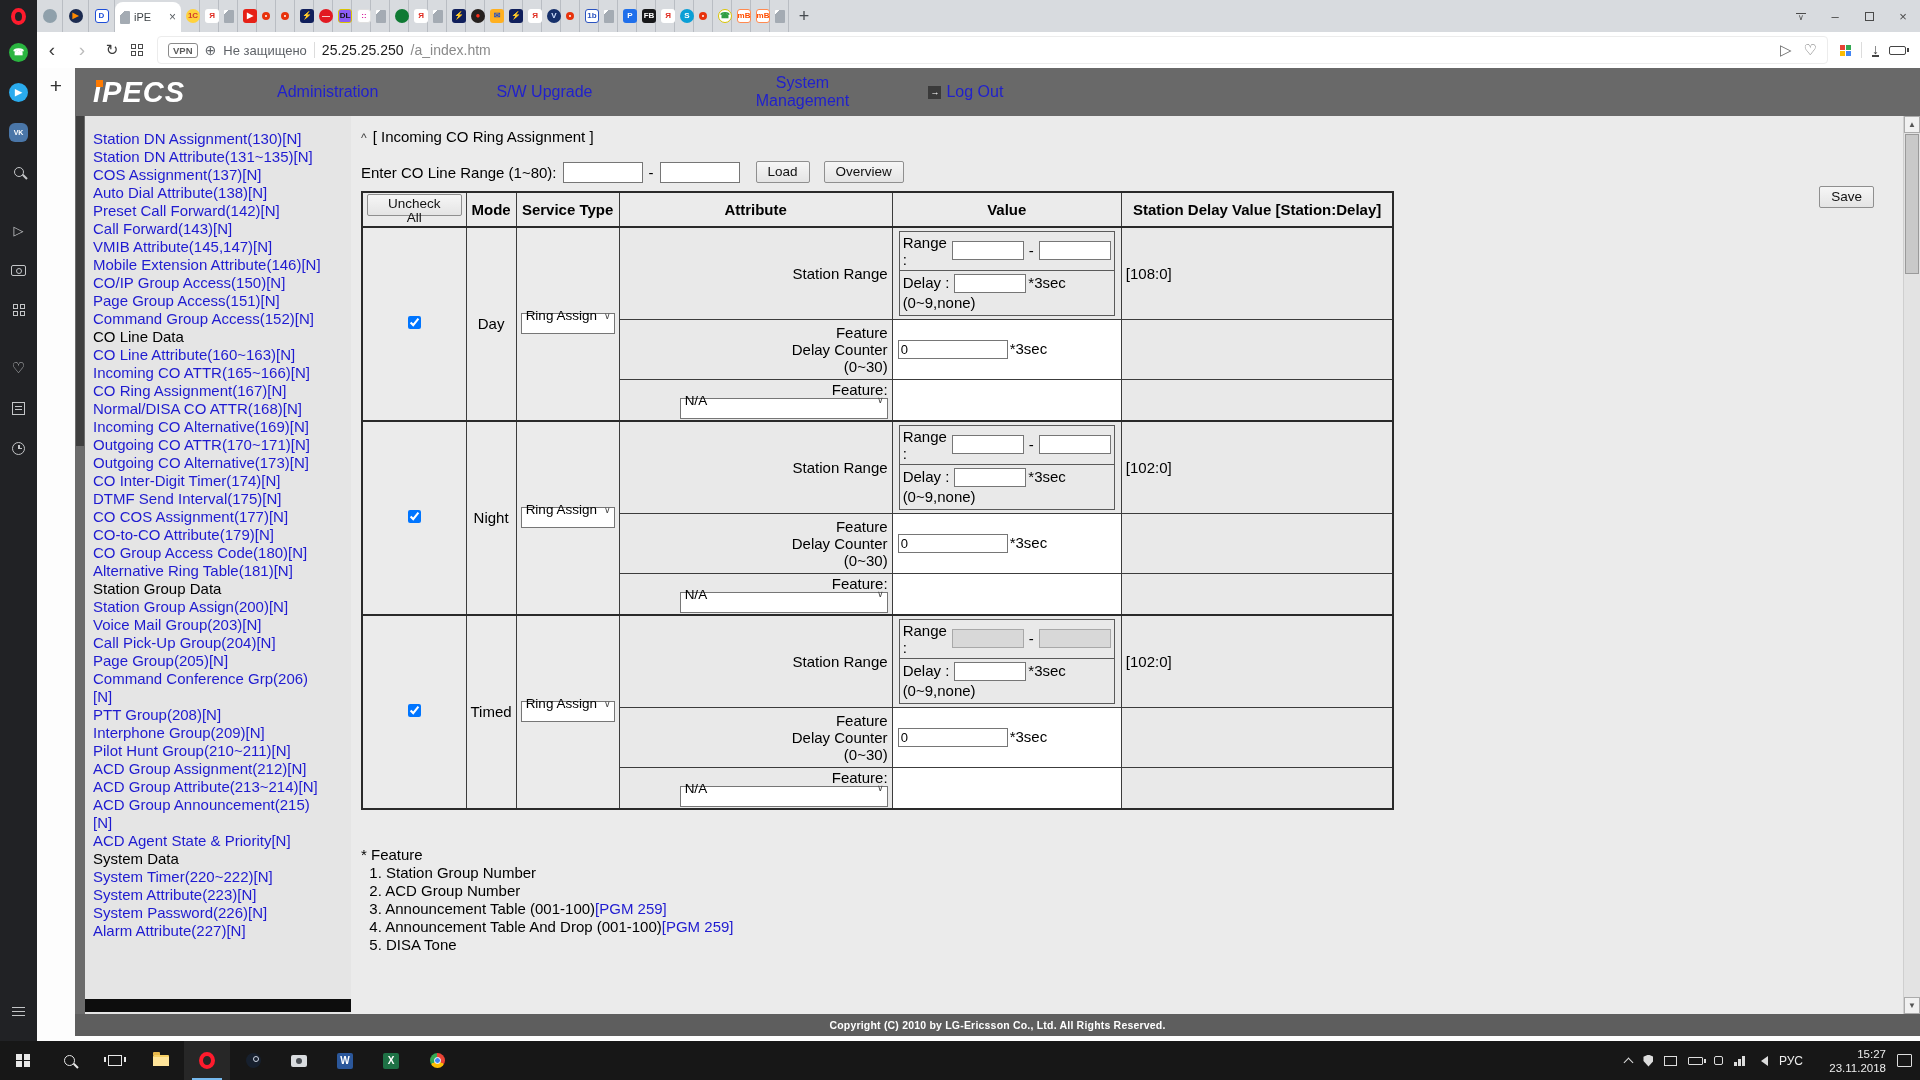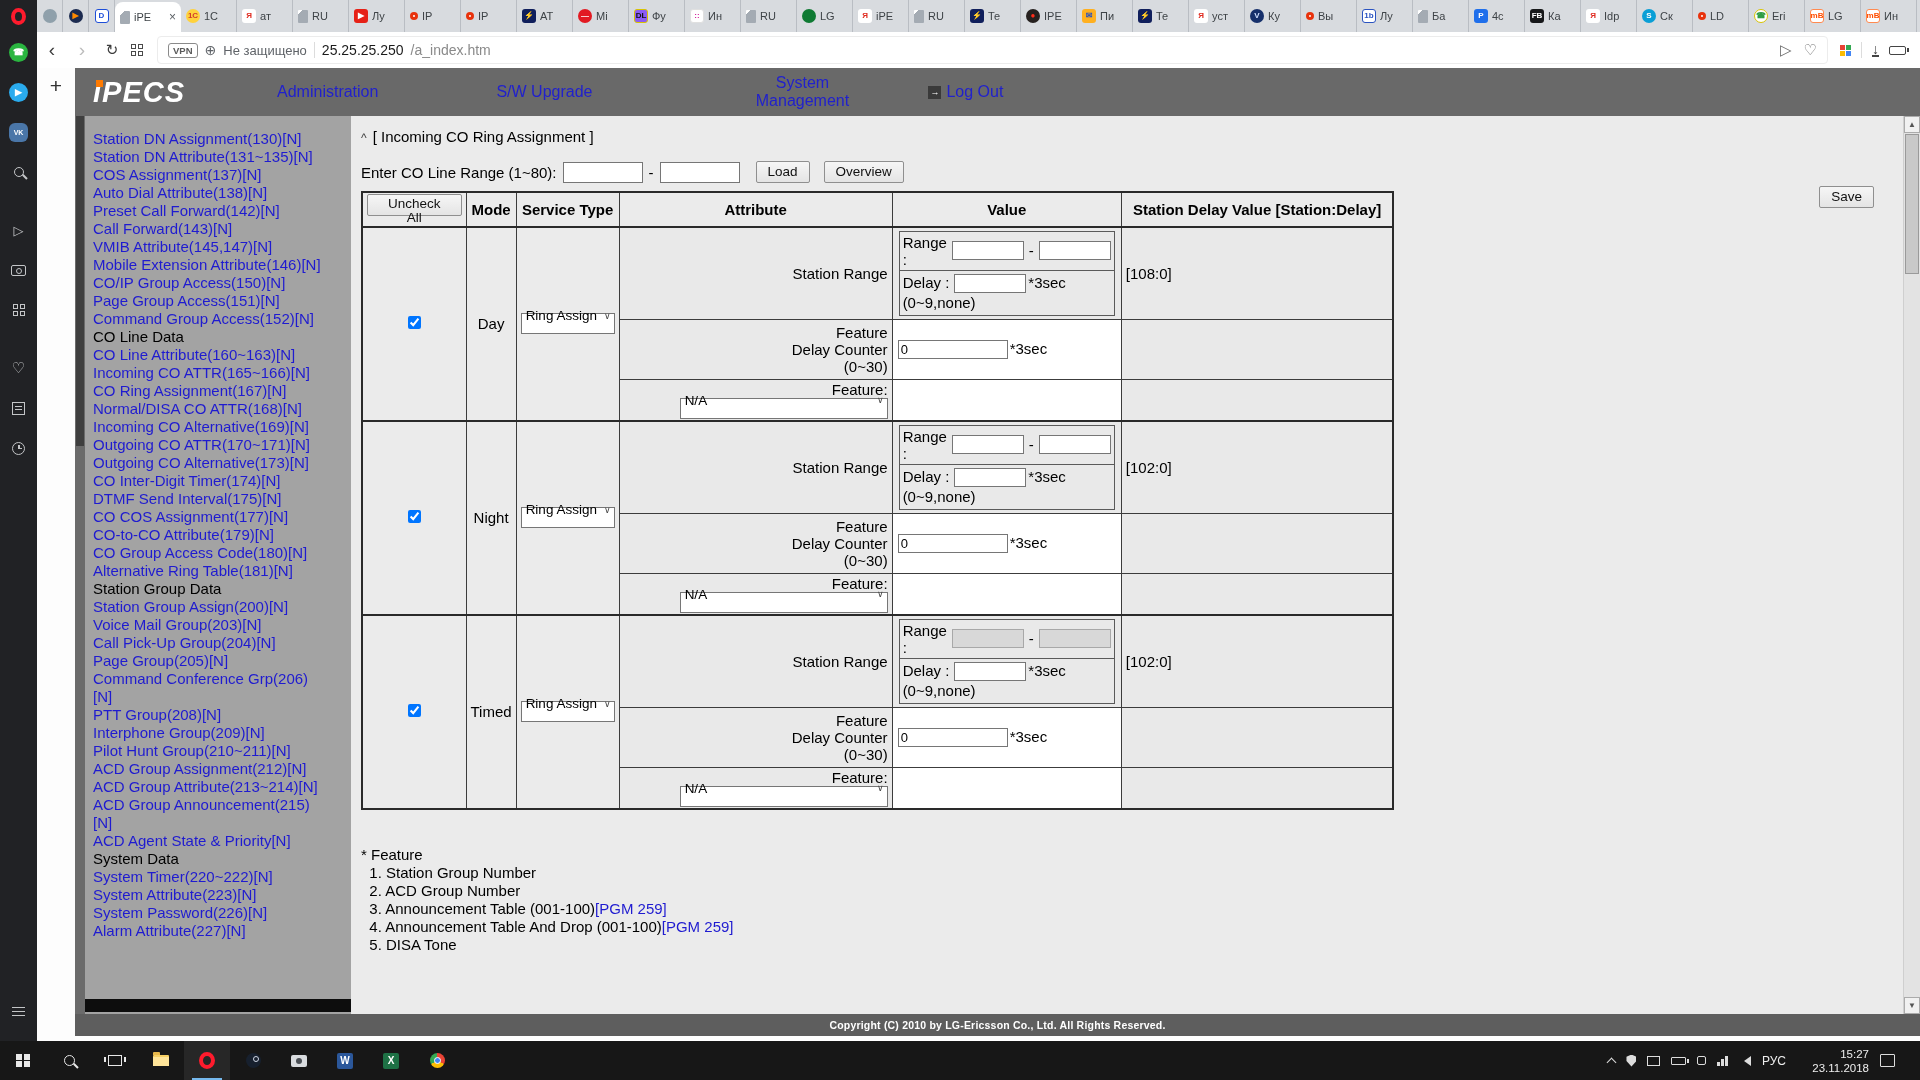--- a/index.html
+++ b/index.html
@@ -28,21 +28,21 @@
   .newsi::after{content:"";position:absolute;left:2px;right:2px;top:3px;height:1.5px;background:#c3c5c7;box-shadow:0 3px 0 #c3c5c7}
   .clocki{width:13px;height:13px;border:1.5px solid #c3c5c7;border-radius:50%;position:relative;display:inline-block}
   .clocki::before{content:"";position:absolute;left:5px;top:2px;width:1.5px;height:4px;background:#c3c5c7}
   .clocki::after{content:"";position:absolute;left:5px;top:5px;width:4px;height:1.5px;background:#c3c5c7}
   .slidersi{width:13px;height:13px;position:relative;display:inline-block}
   .slidersi::before{content:"";position:absolute;left:0;right:0;top:2px;height:1.5px;background:#c3c5c7;box-shadow:0 4px 0 #c3c5c7,0 8px 0 #c3c5c7}
 
   
   .tab-strip{position:absolute;left:37px;top:0;right:0;height:32px;background:#d8dbdf;display:flex;align-items:flex-end}
   .tabs{display:flex;align-items:flex-end;height:32px}
-  .tab{height:32px;display:flex;align-items:center;gap:4px;padding:0 5px;border-right:1px solid #b9bdc3;width:56px;min-width:0}
+  .tab{height:32px;display:flex;align-items:center;gap:4px;padding:0 5px;border-right:1px solid #b9bdc3;width:19px;min-width:0}
   .tab.pinned{width:26px;justify-content:center}
   .tab.active{width:66px;background:#fff;border-radius:8px 8px 0 0;border-right:none;height:30px}
   .ticon{width:14px;height:14px;border-radius:50%;display:inline-flex;align-items:center;justify-content:center;font-size:8px;font-weight:bold;flex:none;line-height:1}
   .t-square{border-radius:3px}
   .t-page{width:10px;height:13px;border-radius:1px;background:linear-gradient(135deg,#fff 3px,#a4abb3 3px)}
   .t-donut{width:8px;height:8px;background:#fff;border:3.5px solid #e8320c;border-radius:50%}
   .tlabel{font-size:11px;color:#3e4347;overflow:hidden;white-space:nowrap;flex:1}
   .tclose{font-size:12px;color:#5a5f64;margin-left:auto}
   .newtab{width:30px;text-align:center;font-size:18px;color:#454a4f;align-self:center}
   .winctl{margin-left:auto;display:flex;align-items:center;height:32px}
@@ -86,21 +86,21 @@
   .hlink{color:#2121cc;font-size:16px;text-decoration:none}
   .hl-admin{margin-left:92px}
   .hl-sw{margin-left:118px}
   .hl-sys{margin-left:150px;width:120px;text-align:center;line-height:18px}
   .logout{margin-left:66px;display:flex;align-items:center;gap:5px}
   .exit-ic{width:13px;height:13px;background:#3a3a3a;color:#fff;font-size:9px;display:flex;align-items:center;justify-content:center}
 
   .frames{position:absolute;left:0;right:0;top:48px;bottom:27px;display:flex}
   .nav-sb{width:10px;background:#6b6b6b;position:relative}
   .nav-sb::after{content:"";position:absolute;left:1px;right:1px;top:0;height:330px;background:#3f3f3f}
-  .nav{width:266px;background:#a3a3a3;padding:14px 26px 8px 8px;font-size:15px;line-height:18px;overflow:hidden;position:relative}
+  .nav{width:266px;background:#e5e5e5;padding:14px 26px 8px 8px;font-size:15px;line-height:18px;overflow:hidden;position:relative}
   .nav-a{color:#1f1bd0;cursor:pointer}
   .nav-h{color:#000}
   .nav-cut{position:absolute;left:0;right:0;bottom:2px;height:13px;background:#0d0d0d}
 
   .main{flex:1;background:#ebebeb;position:relative;font-size:15px;color:#000;overflow:hidden}
   .content{padding:12px 60px 0 10px}
   .title-row{display:flex;gap:6px;align-items:baseline}
   .caret{font-size:12px;color:#444}
   .page-title{font-size:15px}
   .range-row{margin-top:16px;display:flex;align-items:center;gap:6px}
@@ -172,21 +172,21 @@
   .opr{width:16px;height:17px;border:4px solid #ff1b2d;border-radius:50%}
   .steamI{width:15px;height:15px;background:#17202e;border-radius:50%;position:relative}
   .steamI::after{content:"";position:absolute;right:2px;top:3px;width:4px;height:4px;border:1.5px solid #cfd6e4;border-radius:50%}
   .capt{width:16px;height:12px;background:#d9dcdf;border-radius:2px;position:relative}
   .capt::after{content:"";position:absolute;left:5px;top:3px;width:6px;height:6px;background:#4a4f55;border-radius:50%}
   .doc{width:16px;height:16px;border-radius:2px;color:#fff;font-size:10px;font-weight:bold;display:flex;align-items:center;justify-content:center;font-style:normal}
   .dw{background:#2b579a}
   .dx{background:#1e7145}
   .chr{width:15px;height:15px;border-radius:50%;background:conic-gradient(#ea4335 0 120deg,#fbbc05 0 240deg,#34a853 0 360deg);position:relative}
   .chr::after{content:"";position:absolute;inset:4px;background:#4285f4;border:1.5px solid #fff;border-radius:50%}
-  .tray{margin-left:auto;display:flex;align-items:center;gap:11px;padding-right:25px}
+  .tray{margin-left:auto;display:flex;align-items:center;gap:11px;padding-right:8px}
   .tri{display:flex;align-items:center;justify-content:center}
   .chev{width:7px;height:7px;border-left:1.6px solid #ddd;border-top:1.6px solid #ddd;transform:rotate(45deg);margin-top:3px}
   .shld{width:10px;height:12px;background:#ddd;clip-path:polygon(50% 0,100% 18%,100% 55%,50% 100%,0 55%,0 18%)}
   .dispI{width:13px;height:10px;border:1.5px solid #ddd}
   .battI{width:15px;height:8px;border:1.5px solid #ddd;border-radius:1px;position:relative}
   .battI::after{content:"";position:absolute;right:-4px;top:1px;width:2px;height:4px;background:#ddd}
   .usbI{width:9px;height:9px;border:1.5px solid #ddd;border-radius:2px}
   .netI{display:flex;align-items:flex-end;gap:1.5px}
   .netI i{display:block;width:2.5px;background:#ddd}
   .netI i:nth-child(1){height:4px}.netI i:nth-child(2){height:7px}.netI i:nth-child(3){height:10px}

